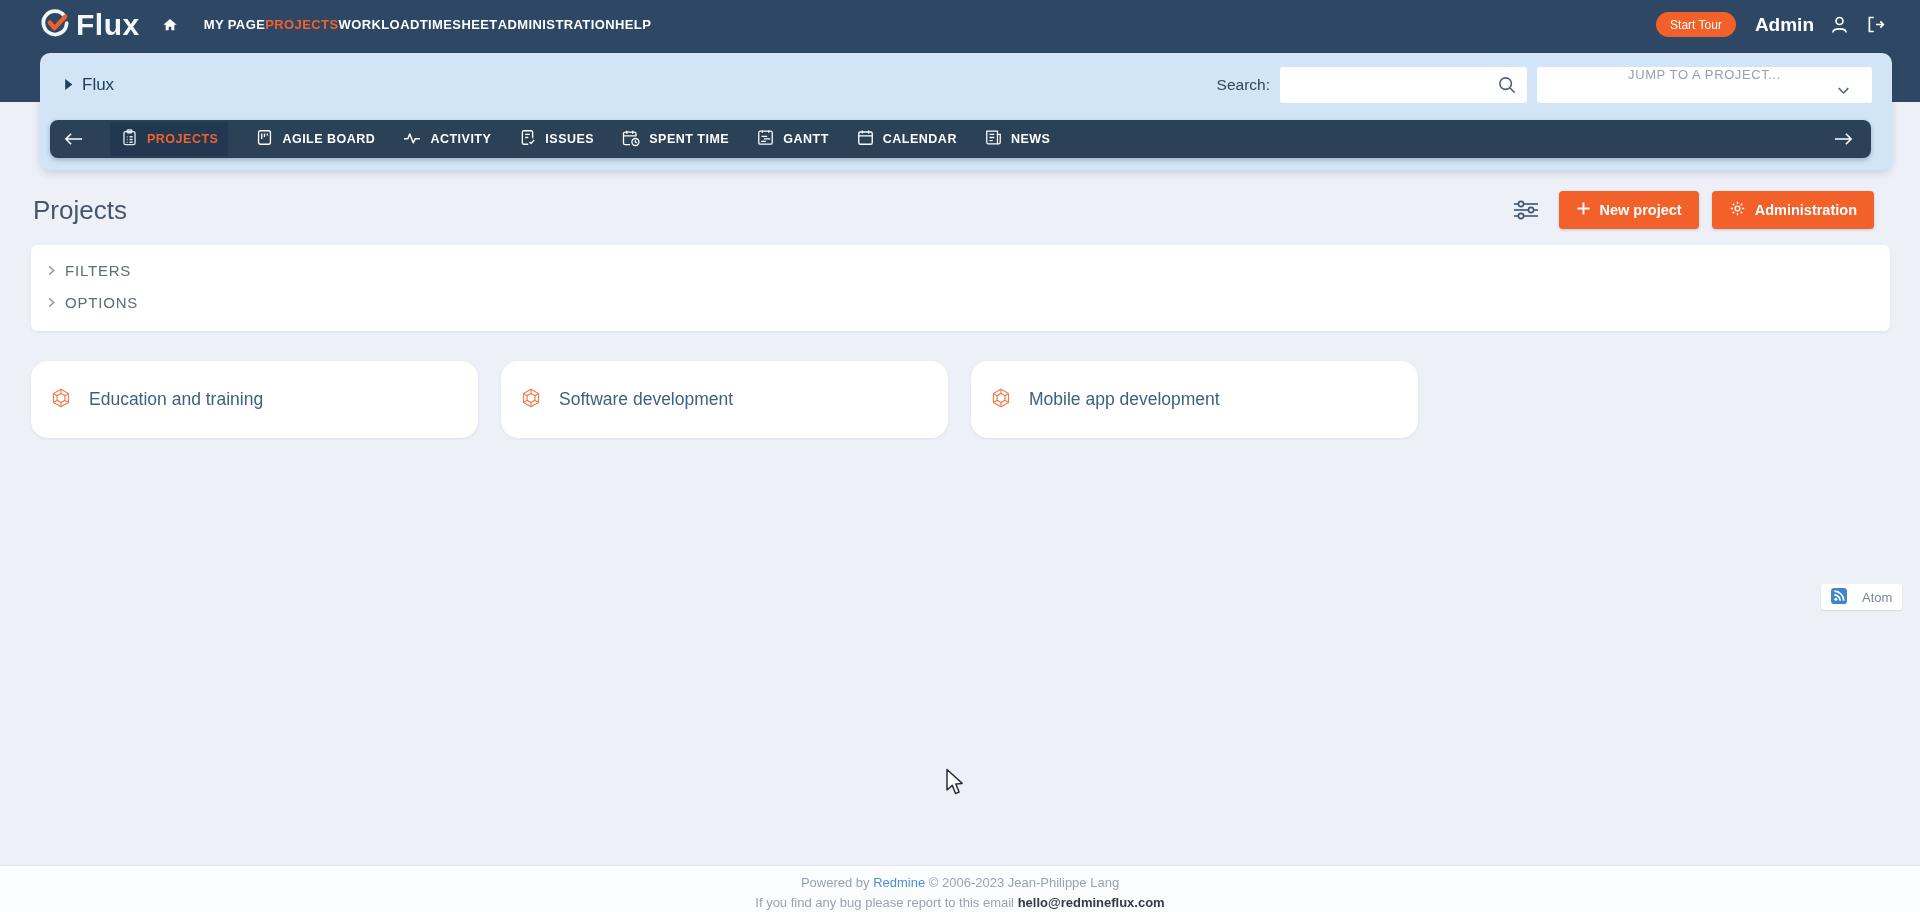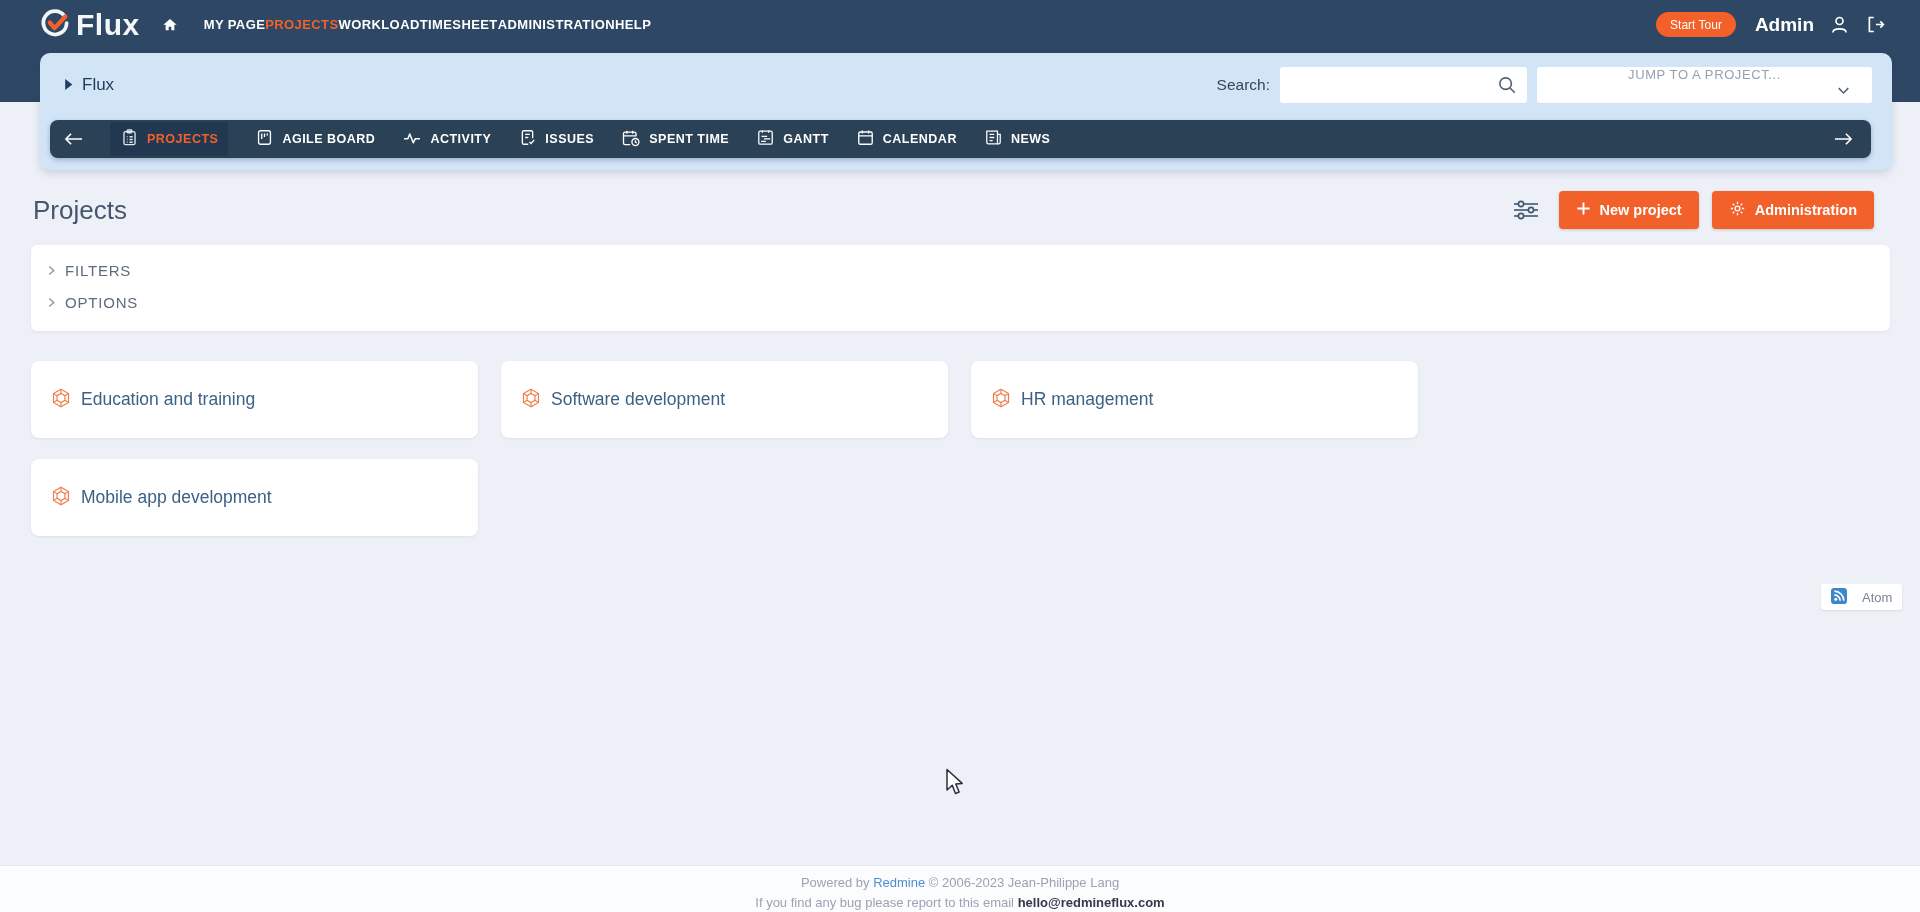--- a/index.html
+++ b/index.html
@@ -49,21 +49,21 @@
   .page-header { position:absolute; left:33px; top:191px; width:1841px; display:flex; align-items:center; }
   .page-title { color:#46566C; font-size:26px; font-weight:400; }
   .header-actions { margin-left:auto; display:flex; align-items:center; gap:13px; }
   .filter-toggle { display:flex; align-items:center; cursor:pointer; margin-right:6px; }
   .orange-btn { display:flex; align-items:center; gap:9px; background:#F2612A; color:#fff; border:none; border-radius:4px; height:38px; padding:0 17px; font-size:14.5px; font-weight:bold; font-family:inherit; cursor:pointer; box-shadow:0 1px 3px rgba(0,0,0,.18); }
 
   .filters-panel { position:absolute; left:31px; top:245px; width:1859px; height:86px; background:#FFFFFF; border-radius:6px; box-shadow:0 1px 3px rgba(30,40,90,.07); padding:17px 16px; }
   .collapse-row { display:flex; align-items:center; gap:9px; color:#5E6B7B; font-size:15px; letter-spacing:.8px; cursor:pointer; margin-bottom:15px; }
 
   .cards-grid { position:absolute; left:31px; top:361px; display:grid; grid-template-columns:repeat(3, 447px); gap:21px 23px; }
-  .project-card { height:77px; background:#FFFFFF; border-radius:8px; box-shadow:0 1px 3px rgba(30,40,90,.08); display:flex; align-items:center; padding:0 19px; gap:9px; cursor:pointer; }
+  .project-card { height:77px; background:#FFFFFF; border-radius:17px; box-shadow:0 1px 3px rgba(30,40,90,.08); display:flex; align-items:center; padding:0 19px; gap:17px; cursor:pointer; }
   .project-name { color:#3C6185; font-size:17.5px; }
 
   .atom-btn { position:absolute; left:1821px; top:584px; height:26px; background:#FFFFFF; border-radius:3px; display:flex; align-items:center; gap:15px; padding:0 10px; font-size:13px; color:#7A8795; box-shadow:0 1px 2px rgba(0,0,0,.1); cursor:pointer; }
 
   .cursor-pointer { position:absolute; left:944px; top:768px; pointer-events:none; }
 
   
   .footer { position:absolute; left:0; bottom:0; width:1920px; height:47px; background:#FBFCFE; border-top:1px solid #E6E8F0; text-align:center; font-size:13px; color:#9AA3AF; padding-top:7px; line-height:1.55; }
   .footer a { text-decoration:none; cursor:pointer; }
   .link-blue { color:#4E8FD0; }
@@ -304,30 +304,20 @@
     <span class="project-name">Software development</span>
   </div>
   <div class="project-card">
     <span>
       <svg viewBox="0 0 24 24" width="22" height="22" fill="none" stroke="#EF7F4E" stroke-width="1.3">
         <polygon points="12,2.5 20.2,7.2 20.2,16.8 12,21.5 3.8,16.8 3.8,7.2"></polygon>
         <polygon points="12,7 16.3,9.5 16.3,14.5 12,17 7.7,14.5 7.7,9.5"></polygon>
         <path d="M12 2.5 V7 M20.2 7.2 L16.3 9.5 M20.2 16.8 L16.3 14.5 M12 21.5 V17 M3.8 16.8 L7.7 14.5 M3.8 7.2 L7.7 9.5"></path>
       </svg>
     </span>
-    <span class="project-name">HR management</span>
-  </div>
-  <div class="project-card">
-    <span>
-      <svg viewBox="0 0 24 24" width="22" height="22" fill="none" stroke="#EF7F4E" stroke-width="1.3">
-        <polygon points="12,2.5 20.2,7.2 20.2,16.8 12,21.5 3.8,16.8 3.8,7.2"></polygon>
-        <polygon points="12,7 16.3,9.5 16.3,14.5 12,17 7.7,14.5 7.7,9.5"></polygon>
-        <path d="M12 2.5 V7 M20.2 7.2 L16.3 9.5 M20.2 16.8 L16.3 14.5 M12 21.5 V17 M3.8 16.8 L7.7 14.5 M3.8 7.2 L7.7 9.5"></path>
-      </svg>
-    </span>
     <span class="project-name">Mobile app development</span>
   </div>
 </div>
 
 <div class="atom-btn">
   <span>
     <svg viewBox="0 0 24 24" width="16" height="16">
       <rect width="24" height="24" rx="5" fill="#3D87C8"></rect>
       <circle cx="7.2" cy="17" r="2.3" fill="#FFFFFF"></circle>
       <path d="M5 10.2 a9 9 0 0 1 8.8 8.8" stroke="#FFFFFF" stroke-width="2.5" fill="none"></path>

